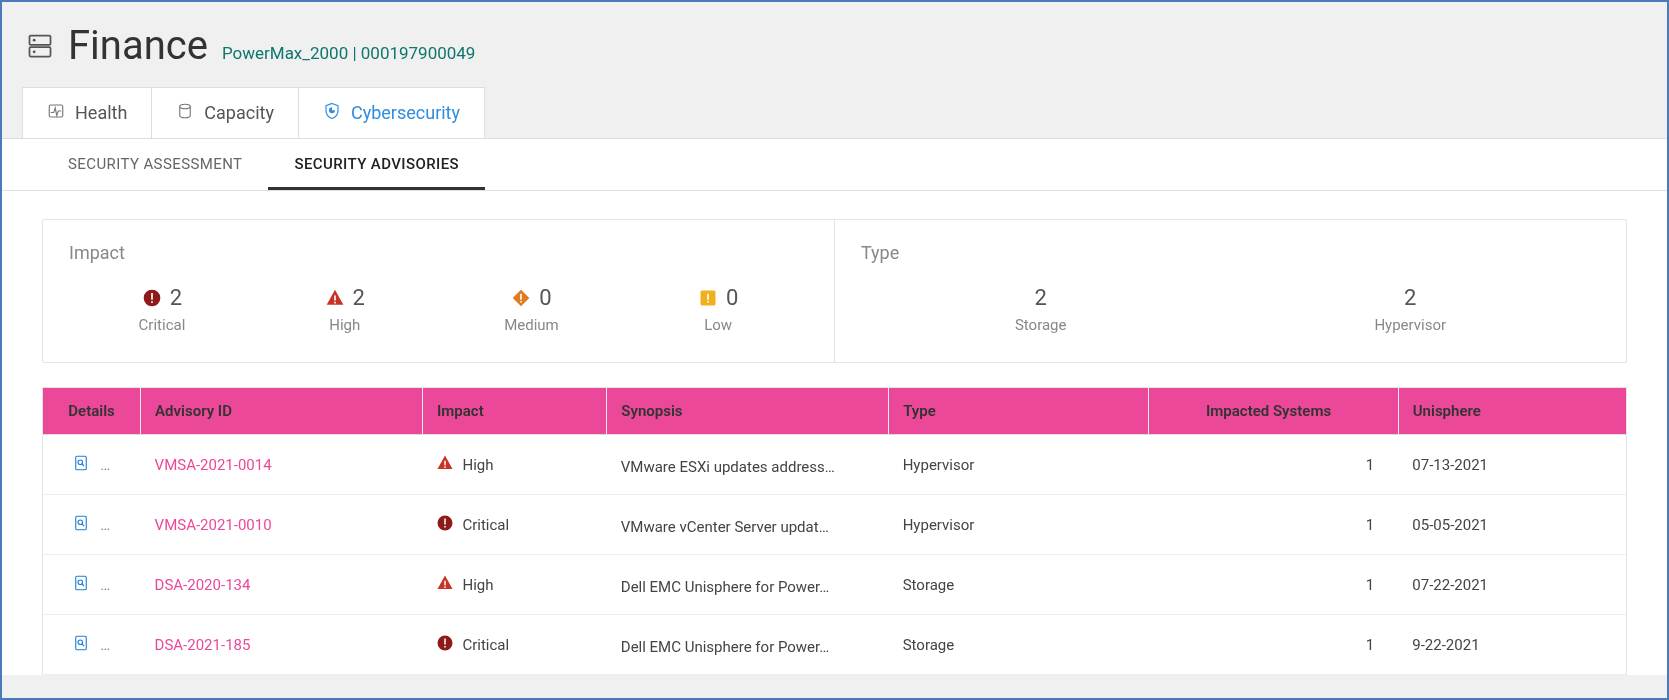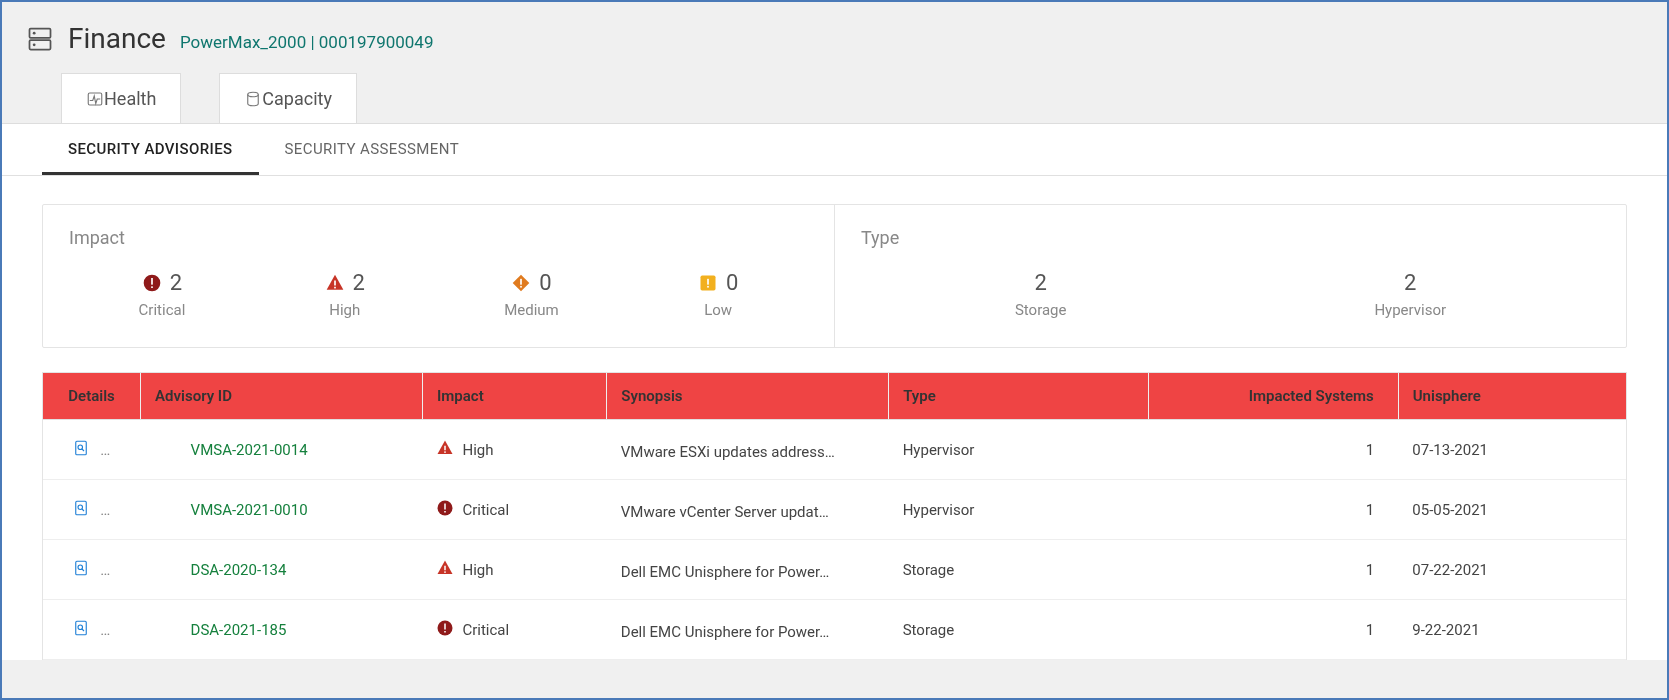--- a/index.html
+++ b/index.html
@@ -20,48 +20,47 @@
     display: flex;
     align-items: baseline;
     gap: 14px;
   }
   .header-icon {
     width: 28px;
     height: 28px;
     align-self: center;
   }
   .page-title {
-    font-size: 28px;
+    font-size: 40px;
     font-weight: 400;
     color: #333;
   }
   .page-subtitle {
     font-size: 17px;
     color: #0f766e;
     font-weight: 400;
   }
 
   
   .primary-tabs {
     display: flex;
     padding: 0 20px;
     background: #f0f0f0;
   }
   .primary-tab {
     display: flex;
-    align-items: center;
+    gap: 10px;
     padding: 14px 24px;
     background: #fff;
     border: 1px solid #ddd;
     border-bottom: none;
     font-size: 18px;
     color: #555;
     cursor: pointer;
     margin-right: -1px;
-    margin-left: 39px;
   }
   .primary-tab.active {
     color: #2f8de0;
     border-bottom: 1px solid #fff;
     position: relative;
     z-index: 2;
   }
   .tab-icon { width: 18px; height: 18px; display:inline-flex; align-items:center; justify-content:center; }
 
   
@@ -143,37 +142,37 @@
     border-collapse: collapse;
     font-size: 15px;
   }
   thead th {
     text-align: left;
     font-weight: 600;
     color: #333;
     padding: 14px 14px;
     border-bottom: 1px solid #e0e0e0;
     border-right: 1px solid #eee;
-    background: #ef4444;
+    background: #ec4899;
   }
   thead th:last-child { border-right: none; }
   tbody td {
     padding: 14px 14px;
     border-bottom: 1px solid #eee;
     color: #444;
     vertical-align: middle;
   }
   .col-details { width: 90px; text-align:center; }
   .col-advisory { width: 260px; }
   .col-impact { width: 170px; }
   .col-synopsis { width: 260px; }
   .col-type { width: 240px; }
   .col-impacted { width: 230px; text-align: right; padding-right: 24px; }
   .col-published { width: 210px; }
-  .link { color: #15803d; cursor: pointer; margin-left: 36px; }
+  .link { color: #ec4899; cursor: pointer; }
   .impact-cell { display:flex; align-items:center; gap:8px; }
   .details-cell { display:flex; align-items:center; justify-content:center; gap:10px; color:#888; }
   .truncate { white-space: nowrap; overflow: hidden; text-overflow: ellipsis; max-width: 240px; display:inline-block;margin-top:9px; }
 
   
   .icon-critical { fill:#8f1a1a; }
   .icon-high { fill:#c73427; }
   .icon-medium { fill:#e07b1f; }
   .icon-low-bg { fill:#f2b01e; }
 </style>
@@ -260,27 +259,35 @@
     <span>Health</span>
   </div>
   <div class="primary-tab">
     <span class="tab-icon">
         <svg width="18" height="18">
           <use href="#sym-capacity"></use>
         </svg>
       </span>
     <span>Capacity</span>
   </div>
+  <div class="primary-tab active">
+    <span class="tab-icon">
+        <svg width="18" height="18">
+          <use href="#sym-shield"></use>
+        </svg>
+      </span>
+    <span>Cybersecurity</span>
+  </div>
 </div>
 
 <div class="content">
 
   <div class="secondary-tabs">
+    <div class="secondary-tab">SECURITY ASSESSMENT</div>
     <div class="secondary-tab active">SECURITY ADVISORIES</div>
-    <div class="secondary-tab">SECURITY ASSESSMENT</div>
   </div>
 
   <div class="summary-row">
     <div class="summary-card">
       <div class="summary-card-title">Impact</div>
       <div class="stats">
         <div class="stat">
           <div class="stat-top">
             <span class="sev-icon"><svg width="20" height="20" class="icon-critical">
                   <use href="#sym-critical"></use>
@@ -339,21 +346,21 @@
 
   <div class="table-wrap">
     <table>
       <thead>
         <tr>
           <th class="col-details">Details</th>
           <th class="col-advisory">Advisory ID</th>
           <th class="col-impact">Impact</th>
           <th class="col-synopsis">Synopsis</th>
           <th class="col-type">Type</th>
-          <th class="col-impacted" style="text-align:right">Impacted Systems</th>
+          <th class="col-impacted" style="text-align:center">Impacted Systems</th>
           <th class="col-published">Unisphere</th>
         </tr>
       </thead>
       <tbody id="advisory-rows">
           <tr>
     <td class="col-details">
       <span class="details-cell">
         <span><svg width="18" height="18">
                     <use href="#sym-doc"></use>
                   </svg></span>

